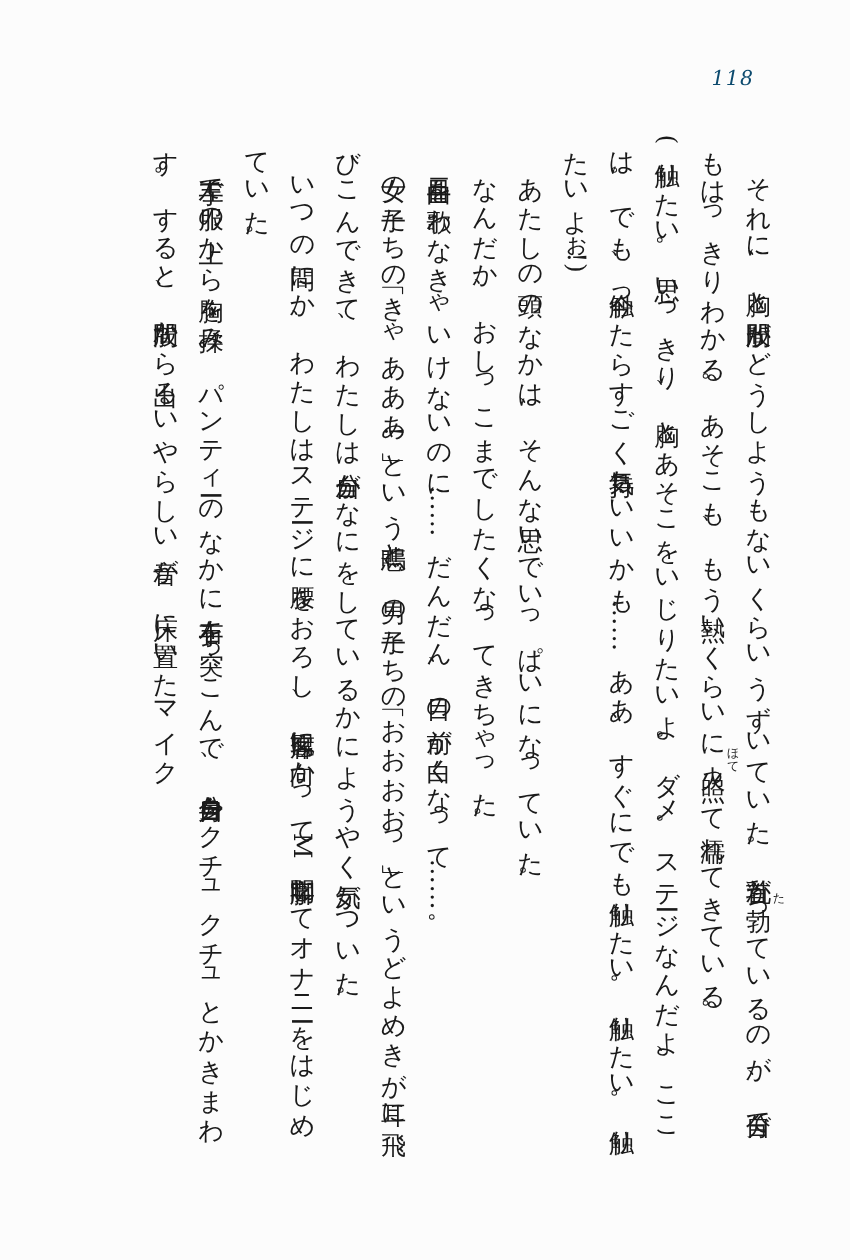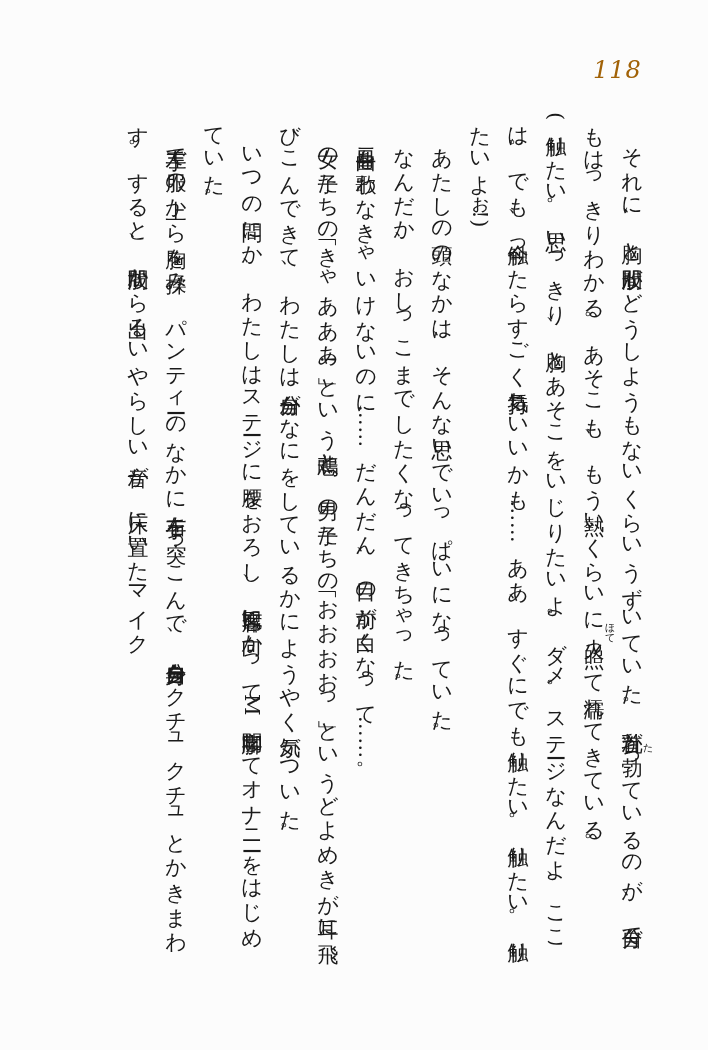--- a/index.html
+++ b/index.html
@@ -17,23 +17,23 @@
     position: absolute;
     inset: 0;
     background: #fcfcfc;
   }
   .page-number {
     position: absolute;
     top: 56px;
     left: 593px;
     font-family: "DejaVu Serif", "Liberation Serif", serif;
     font-style: italic;
-    font-size: 24px;
+    font-size: 17px;
     letter-spacing: 1px;
-    color: #a16207;
+    color: #0c4a6e;
   }
   .page-text {
     position: absolute;
     top: 112px;
     right: 55px;
     height: 840px;
     writing-mode: vertical-rl;
     -webkit-writing-mode: vertical-rl;
     text-orientation: mixed;
     font-family: "DejaVu Serif", "Liberation Serif", serif;

